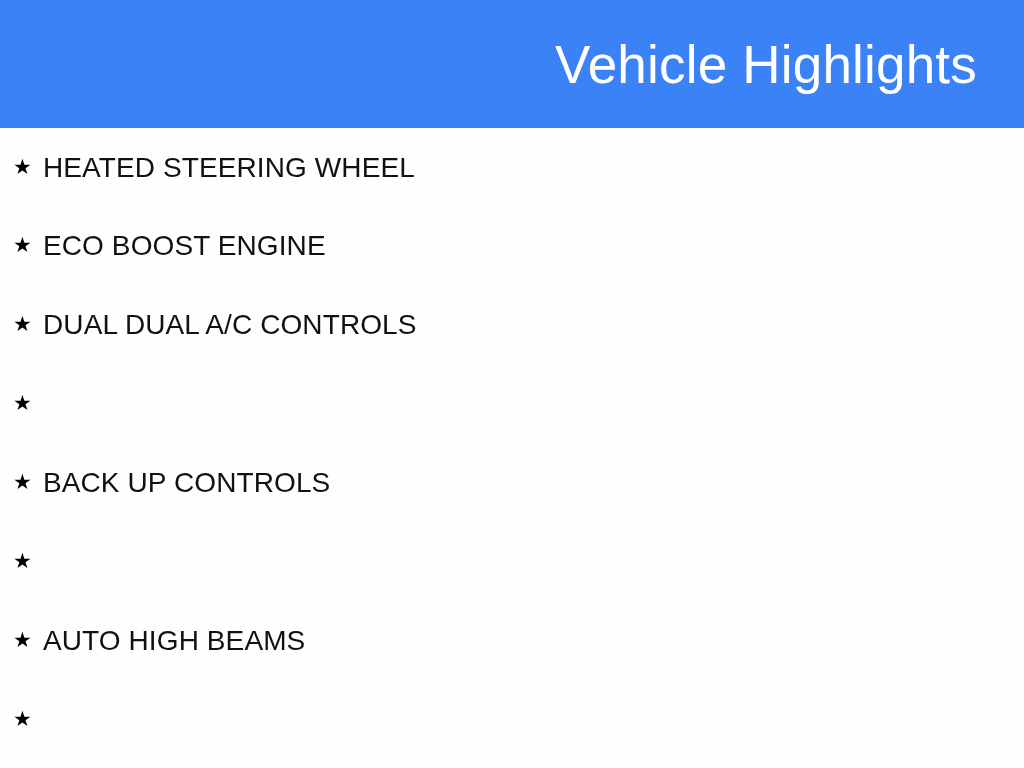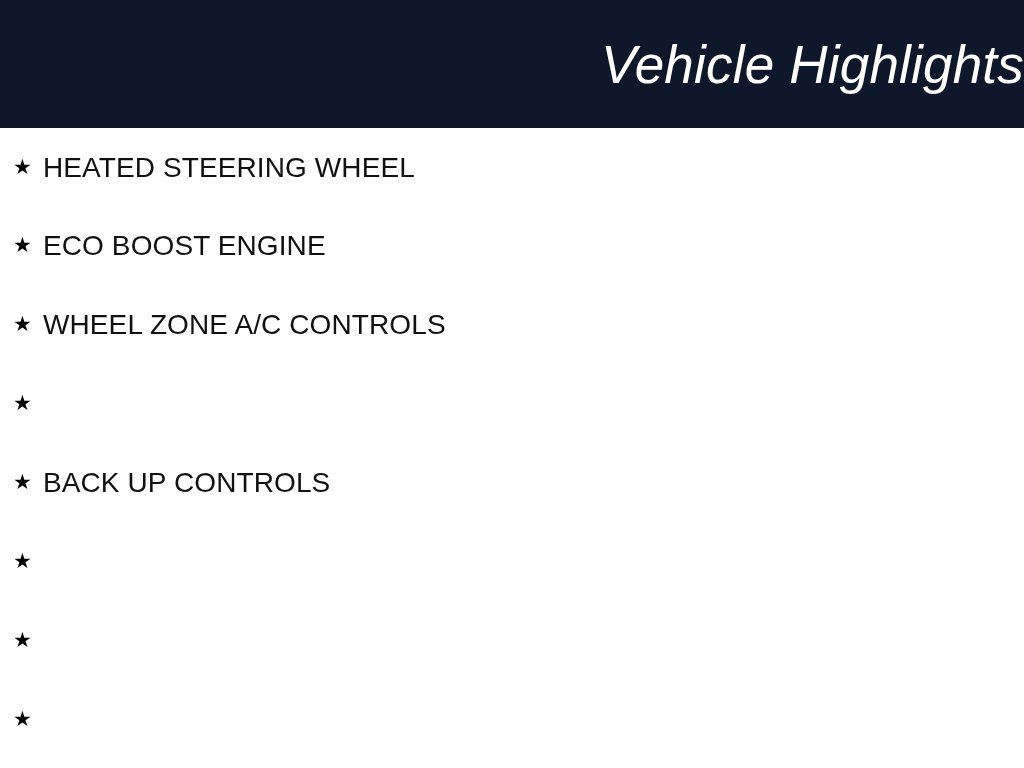--- a/index.html
+++ b/index.html
@@ -24,26 +24,26 @@
     overflow: hidden;
   }
 
   
   #header-banner {
     position: absolute;
     left: 0;
     top: 0;
     width: 1024px;
     height: 128px;
-    background: #0f172a;
+    background: #3b82f6;
     display: flex;
     align-items: center;
     justify-content: flex-end;
     box-sizing: border-box;
-    font-style: italic;
+    padding-right: 47px;
   }
 
   #slide-title {
     color: #ffffff;
     font-family: "Liberation Sans", sans-serif;
     font-size: 53px;
     font-weight: 400;
     line-height: 1.05;
     letter-spacing: 0.2px;
     white-space: nowrap;
@@ -119,38 +119,39 @@
       <span class="highlight-text">HEATED STEERING WHEEL</span>
     </li>
 
     <li class="highlight-item">
       <span class="bullet-star">★</span>
       <span class="highlight-text">ECO BOOST ENGINE</span>
     </li>
 
     <li class="highlight-item">
       <span class="bullet-star">★</span>
-      <span class="highlight-text">WHEEL ZONE A/C CONTROLS</span>
+      <span class="highlight-text">DUAL DUAL A/C CONTROLS</span>
     </li>
 
     <li class="highlight-item">
       <span class="bullet-star">★</span>
     </li>
 
     <li class="highlight-item">
       <span class="bullet-star">★</span>
       <span class="highlight-text">BACK UP CONTROLS</span>
     </li>
 
     <li class="highlight-item">
       <span class="bullet-star">★</span>
     </li>
 
     <li class="highlight-item">
       <span class="bullet-star">★</span>
+      <span class="highlight-text">AUTO HIGH BEAMS</span>
     </li>
 
     <li class="highlight-item">
       <span class="bullet-star">★</span>
     </li>
 
   </ul>
 
 </div>
 

